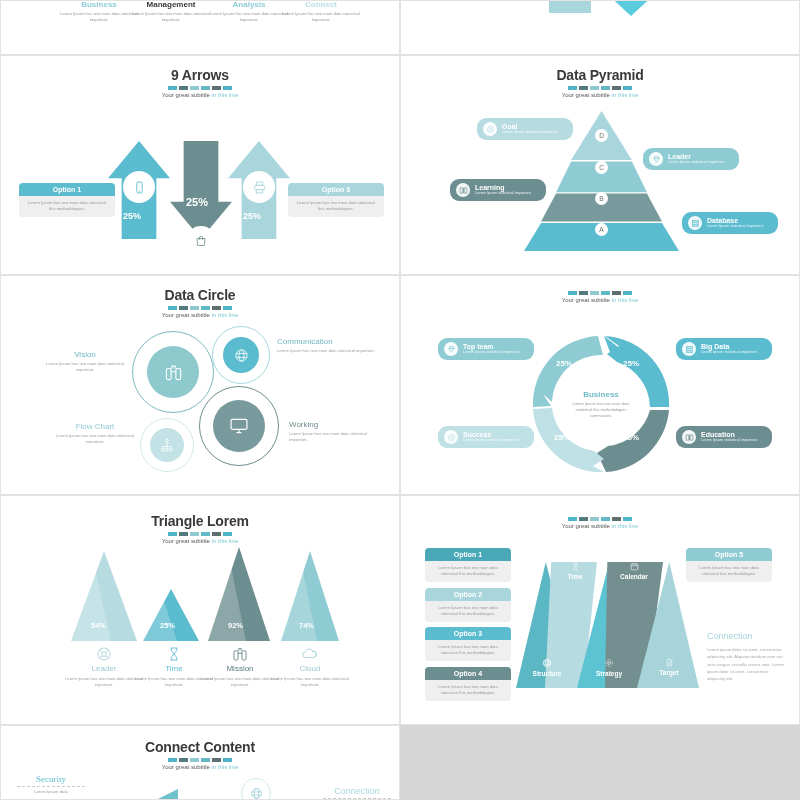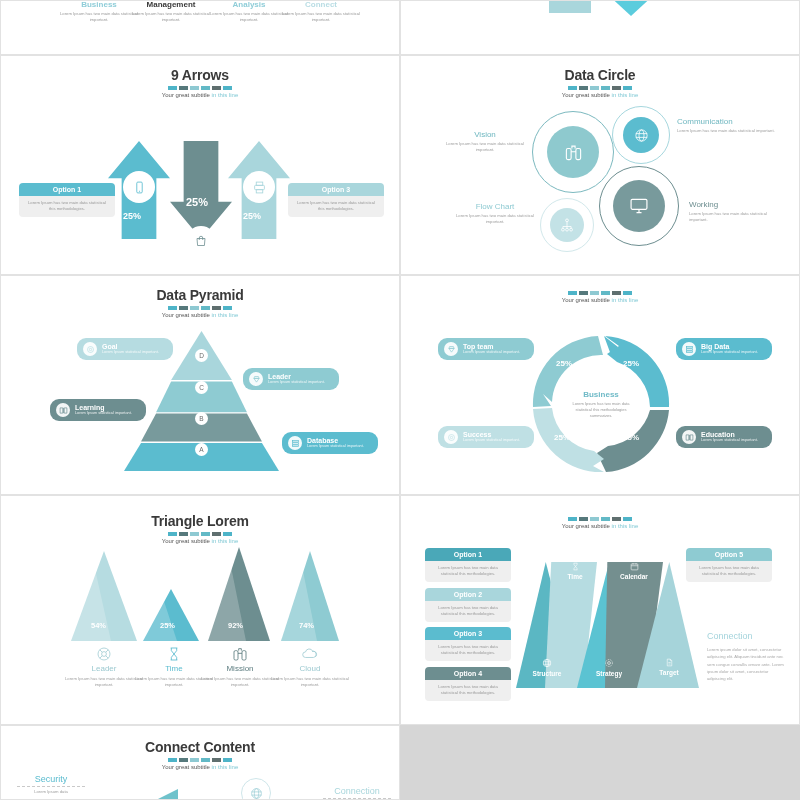--- a/index.html
+++ b/index.html
@@ -215,90 +215,20 @@
         <div class="hd" style="background:#a9d6dc;">Option 3</div>
         <div class="bd">Lorem Ipsum has two main data statistical this methodologies.</div>
       </div>
 
     </div>
   </div>
 
   <div class="slide">
     <div class="inner">
       <div class="s-title" style="top:12px;">
-        <div class="t">Data Circle</div>
-        <div class="bars">
-          <i style="background:#4eb4c8"></i>
-            <i style="background:#56797c"></i>
-            <i style="background:#8ec9d2"></i>
-          <i style="background:#62b9c6"></i>
-            <i style="background:#5f6f6f"></i>
-            <i style="background:#4eb4c8"></i>
-        </div>
-        <div class="sub"><span>Your great subtitle </span><b>in this line</b></div>
-      </div>
-
-      <div class="ring-o" style="left:131px;top:55px;width:82px;height:82px;border:1.5px solid #7cb9bf;"></div>
-      <div class="ring-i" style="left:146px;top:70px;width:52px;height:52px;background:#8ec9ce;">
-        <svg width="19" height="19" viewBox="0 0 24 24" fill="none" stroke="#fff" stroke-width="1.4">
-          <rect x="3" y="7" width="6" height="14" rx="2"></rect>
-            <rect x="15" y="7" width="6" height="14" rx="2"></rect>
-          <path d="M9 11h6M10 7V4h4v3"></path>
-        </svg>
-      </div>
-      <div class="dc-lab" style="left:38px;top:75px;text-align:center;">
-        <div class="h" style="color:#6fb7c0;">Vision</div>
-        <div class="p">Lorem Ipsum has two main data statistical important.</div>
-      </div>
-
-      <div class="ring-o" style="left:211px;top:50px;width:58px;height:58px;border:1.5px solid #a6d7de;"></div>
-      <div class="ring-i" style="left:222px;top:61px;width:36px;height:36px;background:#5bbccf;">
-        <svg width="15" height="15" viewBox="0 0 24 24" fill="none" stroke="#fff" stroke-width="1.3">
-          <circle cx="12" cy="12" r="9"></circle>
-            <ellipse cx="12" cy="12" rx="4" ry="9"></ellipse>
-            <path d="M3 9h18M3 15h18"></path>
-        </svg>
-      </div>
-      <div class="dc-lab" style="left:276px;top:62px;width:105px;">
-        <div class="h" style="color:#6fb7c0;">Communication</div>
-        <div class="p">Lorem Ipsum has two main data statistical important.</div>
-      </div>
-
-      <div class="ring-o" style="left:139px;top:142px;width:54px;height:54px;border:1.5px solid #d2e8eb;"></div>
-      <div class="ring-i" style="left:149px;top:152px;width:34px;height:34px;background:#c3e2e6;">
-        <svg width="14" height="14" viewBox="0 0 24 24" fill="none" stroke="#fff" stroke-width="1.4">
-          <circle cx="12" cy="4" r="2.4"></circle>
-            <circle cx="5" cy="20" r="2.4"></circle>
-            <circle cx="12" cy="20" r="2.4"></circle>
-          <circle cx="19" cy="20" r="2.4"></circle>
-            <path d="M12 6.4v6M5 17.6v-3h14v3M12 12.4v5.2"></path>
-        </svg>
-      </div>
-      <div class="dc-lab" style="left:48px;top:147px;text-align:center;">
-        <div class="h" style="color:#8ecad2;">Flow Chart</div>
-        <div class="p">Lorem Ipsum has two main data statistical important.</div>
-      </div>
-
-      <div class="ring-o" style="left:198px;top:110px;width:80px;height:80px;border:1.5px solid #6d8e90;"></div>
-      <div class="ring-i" style="left:212px;top:124px;width:52px;height:52px;background:#789a9c;">
-        <svg width="20" height="20" viewBox="0 0 24 24" fill="none" stroke="#fff" stroke-width="1.4">
-          <rect x="2.5" y="4" width="19" height="12" rx="1.5"></rect>
-            <path d="M9 20h6M12 16v4"></path>
-        </svg>
-      </div>
-      <div class="dc-lab" style="left:288px;top:145px;">
-        <div class="h" style="color:#6d8e90;">Working</div>
-        <div class="p">Lorem Ipsum has two main data statistical important.</div>
-      </div>
-    </div>
-  </div>
-
-  <div class="slide">
-    <div class="inner">
-      <div class="s-title" style="top:12px;">
         <div class="t">Data Pyramid</div>
         <div class="bars">
           <i style="background:#4eb4c8"></i>
             <i style="background:#56797c"></i>
             <i style="background:#8ec9d2"></i>
           <i style="background:#62b9c6"></i>
             <i style="background:#5f6f6f"></i>
             <i style="background:#4eb4c8"></i>
         </div>
         <div class="sub"><span>Your great subtitle </span><b>in this line</b></div>
@@ -362,20 +292,90 @@
           <svg width="9" height="9" viewBox="0 0 24 24" fill="none" stroke="#5bbccf" stroke-width="1.8">
             <rect x="4" y="4" width="16" height="4"></rect>
               <rect x="4" y="10" width="16" height="4"></rect>
               <rect x="4" y="16" width="16" height="4"></rect>
           </svg>
         </div>
         <div class="tx">
             <div class="h">Database</div>
         <div class="p">Lorem Ipsum statistical important.</div>
           </div>
+      </div>
+    </div>
+  </div>
+
+  <div class="slide">
+    <div class="inner">
+      <div class="s-title" style="top:12px;">
+        <div class="t">Data Circle</div>
+        <div class="bars">
+          <i style="background:#4eb4c8"></i>
+            <i style="background:#56797c"></i>
+            <i style="background:#8ec9d2"></i>
+          <i style="background:#62b9c6"></i>
+            <i style="background:#5f6f6f"></i>
+            <i style="background:#4eb4c8"></i>
+        </div>
+        <div class="sub"><span>Your great subtitle </span><b>in this line</b></div>
+      </div>
+
+      <div class="ring-o" style="left:131px;top:55px;width:82px;height:82px;border:1.5px solid #7cb9bf;"></div>
+      <div class="ring-i" style="left:146px;top:70px;width:52px;height:52px;background:#8ec9ce;">
+        <svg width="19" height="19" viewBox="0 0 24 24" fill="none" stroke="#fff" stroke-width="1.4">
+          <rect x="3" y="7" width="6" height="14" rx="2"></rect>
+            <rect x="15" y="7" width="6" height="14" rx="2"></rect>
+          <path d="M9 11h6M10 7V4h4v3"></path>
+        </svg>
+      </div>
+      <div class="dc-lab" style="left:38px;top:75px;text-align:center;">
+        <div class="h" style="color:#6fb7c0;">Vision</div>
+        <div class="p">Lorem Ipsum has two main data statistical important.</div>
+      </div>
+
+      <div class="ring-o" style="left:211px;top:50px;width:58px;height:58px;border:1.5px solid #a6d7de;"></div>
+      <div class="ring-i" style="left:222px;top:61px;width:36px;height:36px;background:#5bbccf;">
+        <svg width="15" height="15" viewBox="0 0 24 24" fill="none" stroke="#fff" stroke-width="1.3">
+          <circle cx="12" cy="12" r="9"></circle>
+            <ellipse cx="12" cy="12" rx="4" ry="9"></ellipse>
+            <path d="M3 9h18M3 15h18"></path>
+        </svg>
+      </div>
+      <div class="dc-lab" style="left:276px;top:62px;width:105px;">
+        <div class="h" style="color:#6fb7c0;">Communication</div>
+        <div class="p">Lorem Ipsum has two main data statistical important.</div>
+      </div>
+
+      <div class="ring-o" style="left:139px;top:142px;width:54px;height:54px;border:1.5px solid #d2e8eb;"></div>
+      <div class="ring-i" style="left:149px;top:152px;width:34px;height:34px;background:#c3e2e6;">
+        <svg width="14" height="14" viewBox="0 0 24 24" fill="none" stroke="#fff" stroke-width="1.4">
+          <circle cx="12" cy="4" r="2.4"></circle>
+            <circle cx="5" cy="20" r="2.4"></circle>
+            <circle cx="12" cy="20" r="2.4"></circle>
+          <circle cx="19" cy="20" r="2.4"></circle>
+            <path d="M12 6.4v6M5 17.6v-3h14v3M12 12.4v5.2"></path>
+        </svg>
+      </div>
+      <div class="dc-lab" style="left:48px;top:147px;text-align:center;">
+        <div class="h" style="color:#8ecad2;">Flow Chart</div>
+        <div class="p">Lorem Ipsum has two main data statistical important.</div>
+      </div>
+
+      <div class="ring-o" style="left:198px;top:110px;width:80px;height:80px;border:1.5px solid #6d8e90;"></div>
+      <div class="ring-i" style="left:212px;top:124px;width:52px;height:52px;background:#789a9c;">
+        <svg width="20" height="20" viewBox="0 0 24 24" fill="none" stroke="#fff" stroke-width="1.4">
+          <rect x="2.5" y="4" width="19" height="12" rx="1.5"></rect>
+            <path d="M9 20h6M12 16v4"></path>
+        </svg>
+      </div>
+      <div class="dc-lab" style="left:288px;top:145px;">
+        <div class="h" style="color:#6d8e90;">Working</div>
+        <div class="p">Lorem Ipsum has two main data statistical important.</div>
       </div>
     </div>
   </div>
 
   <div class="slide">
     <div class="inner">
       <div class="s-title" style="top:12px;">
         <div class="bars">
           <i style="background:#4eb4c8"></i>
             <i style="background:#56797c"></i>
@@ -643,21 +643,21 @@
             <i style="background:#56797c"></i>
             <i style="background:#8ec9d2"></i>
           <i style="background:#62b9c6"></i>
             <i style="background:#5f6f6f"></i>
             <i style="background:#4eb4c8"></i>
         </div>
         <div class="sub"><span>Your great subtitle </span><b>in this line</b></div>
       </div>
 
       <div class="cc-lab" style="left:10px;top:48px;">
-        <div class="h" style="color:#5bbccf;">Security</div>
+        <div class="h" style="color:#5bbccf;font-family:Liberation Serif, serif;">Security</div>
         <div class="dash"></div>
         <div class="p">Lorem Ipsum data</div>
       </div>
       <div class="cc-lab" style="left:316px;top:52px;">
         <div class="h" style="color:#a9d6dc;margin-top:8px;">Connection</div>
         <div class="dash"></div>
         <div class="p">Lorem Ipsum data</div>
       </div>
 
       <div style="position:absolute;left:117px;top:63px;width:60px;height:30px;background:#6fc2cb;

